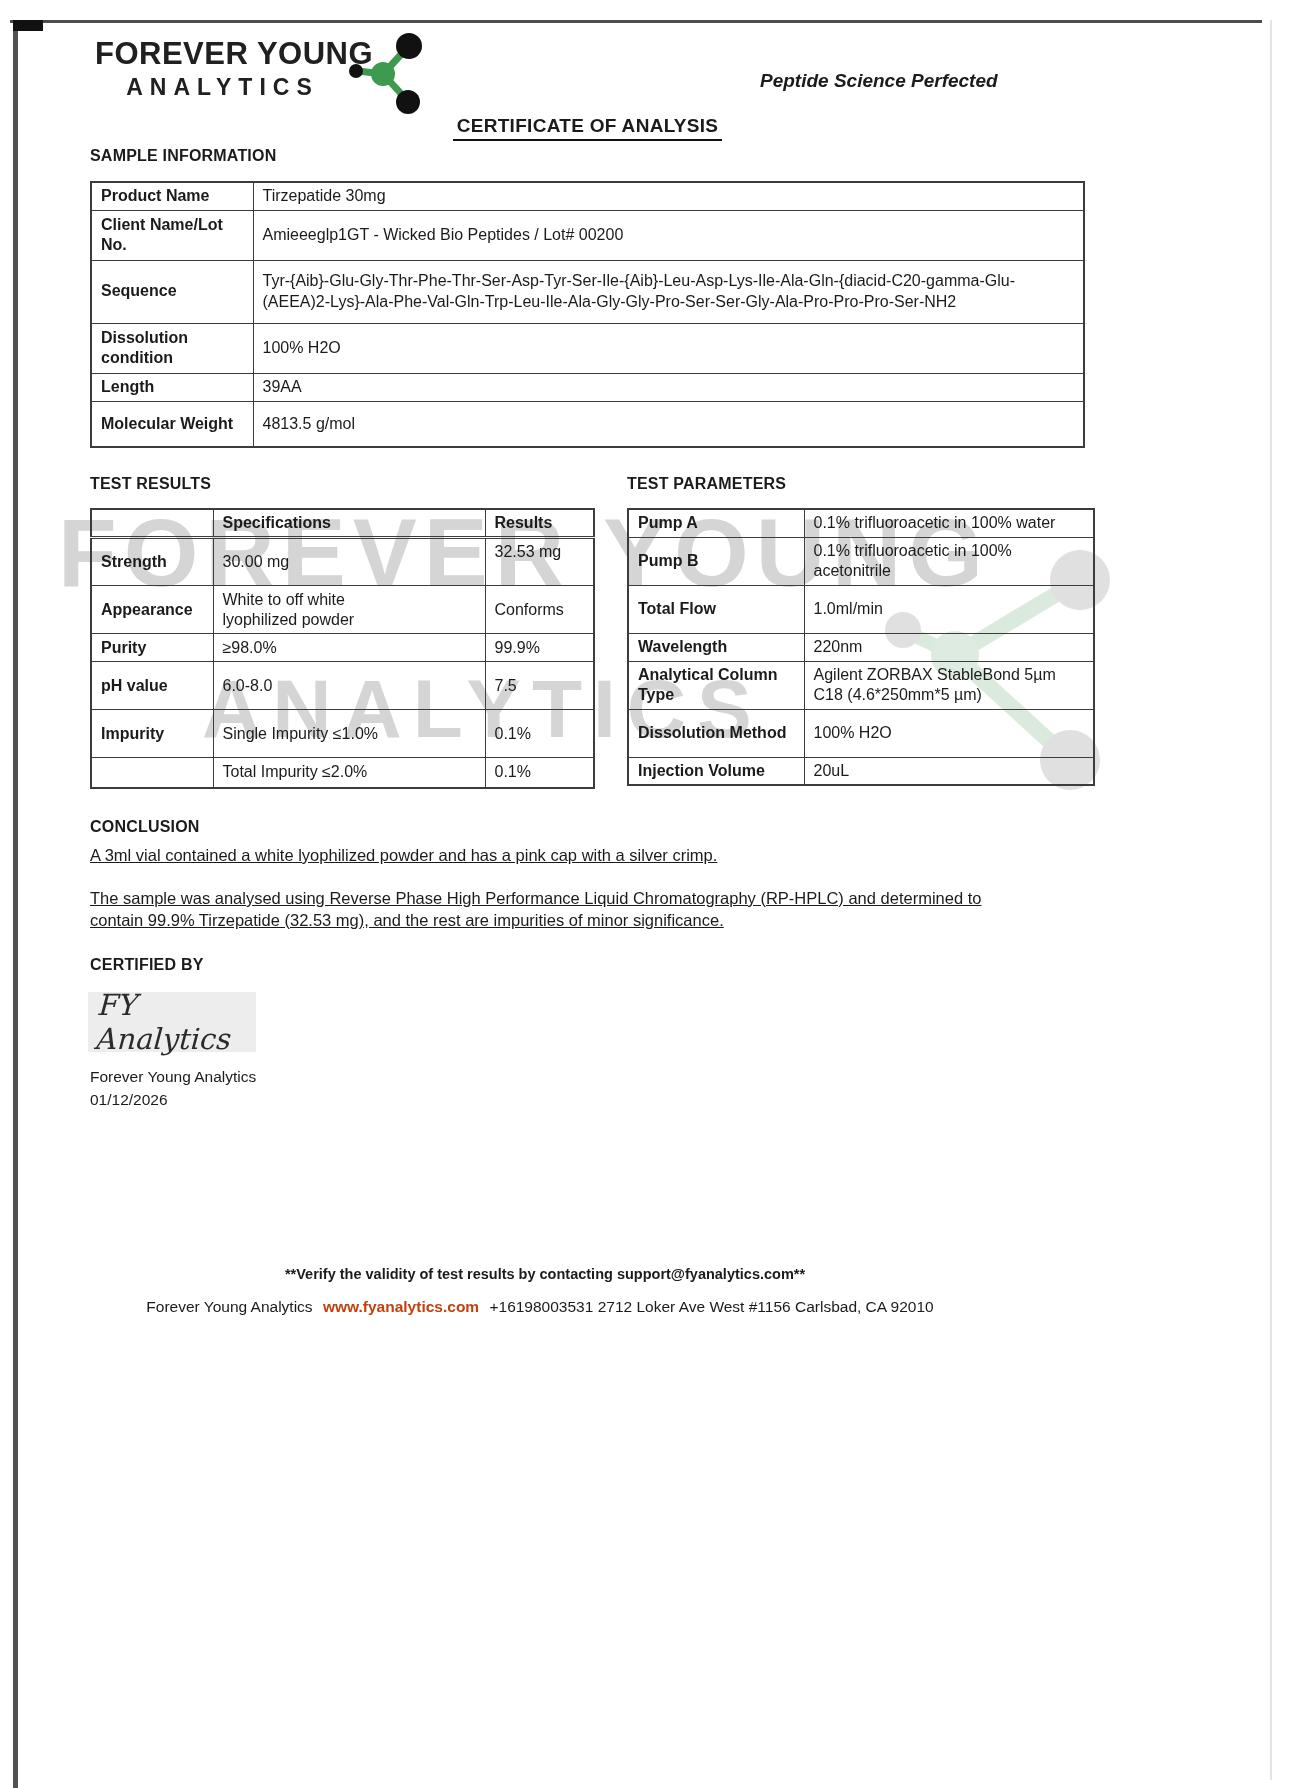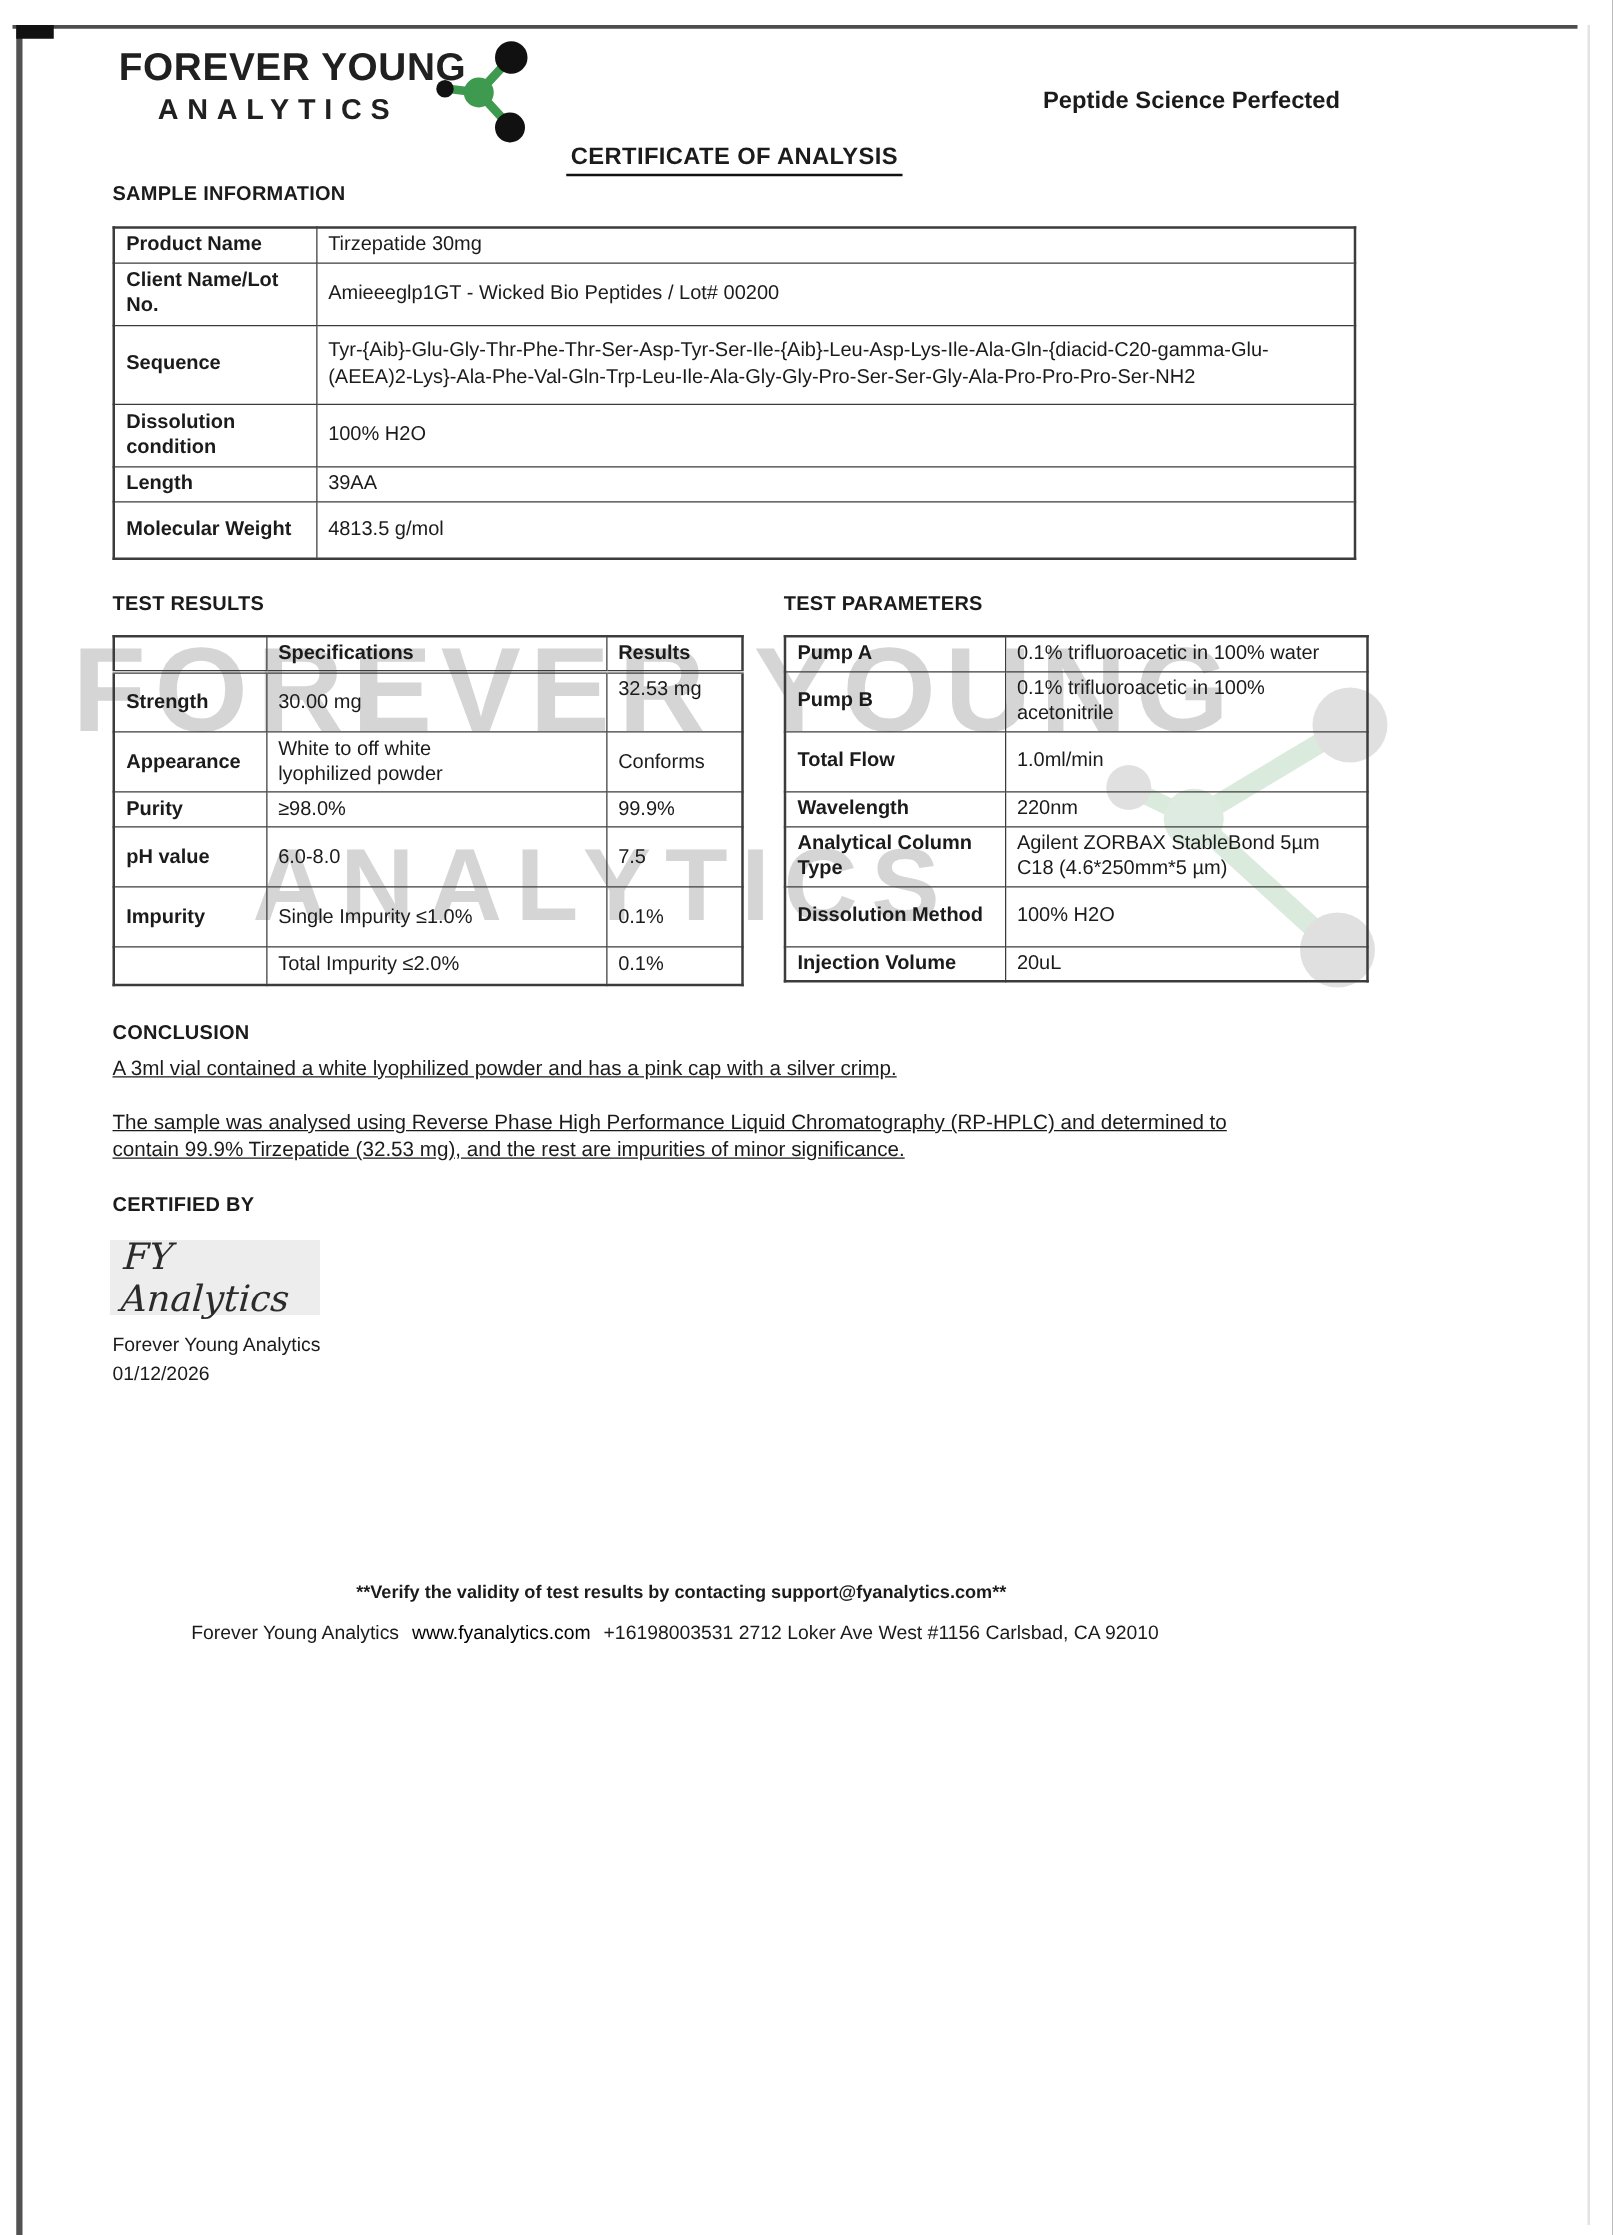--- a/index.html
+++ b/index.html
@@ -14,21 +14,21 @@
   .scan-left { position:absolute; left:13px; top:20px; width:5px; height:1768px; background:#343434; opacity:.85; }
   .scan-corner { position:absolute; left:13px; top:20px; width:30px; height:11px; background:#111; }
   .scan-right { position:absolute; right:18px; top:20px; width:2px; height:1760px; background:#e3e3e3; }
 
   
   .logo-block { position:absolute; left:95px; top:36px; width:320px; z-index:2; }
   .logo-text { width:255px; text-align:center; }
   .logo-line1 { font-size:31px; font-weight:700; letter-spacing:.5px; color:#202020; white-space:nowrap; }
   .logo-line2 { font-size:23px; font-weight:700; letter-spacing:7px; color:#202020; margin-top:2px; }
   .molecule { position:absolute; left:248px; top:-4px; }
-  .tagline { position:absolute; left:760px; top:70px; width:312px; text-align:right; font-size:19px; font-weight:700; z-index:2; }
+  .tagline { position:absolute; left:760px; top:70px; width:312px; font-size:19px; font-weight:700; z-index:2;font-style:italic; }
   .doc-title-wrap { position:absolute; left:90px; top:115px; width:995px; text-align:center; z-index:2; }
   .doc-title { display:inline-block; font-size:19px; font-weight:700; letter-spacing:.3px; border-bottom:2px solid #111; padding:0 4px 2px 4px; }
 
   
   .sec-heading { font-size:16px; font-weight:700; letter-spacing:.2px; }
   .h-sample  { position:absolute; left:90px;  top:147px; z-index:2; }
   .h-results { position:absolute; left:90px;  top:475px; z-index:2; }
   .h-params  { position:absolute; left:627px; top:475px; z-index:2; }
   .h-conclusion { position:absolute; left:90px; top:818px; z-index:2; }
   .h-certified  { position:absolute; left:90px; top:956px; z-index:2; }
@@ -62,21 +62,21 @@
   
   .sig-box { position:absolute; left:88px; top:992px; width:168px; height:60px; background:#ededed; display:flex; align-items:center; padding-left:10px; z-index:2; }
   .sig-text { font-family:"DejaVu Serif", serif; font-style:italic; font-size:29px; color:#2b2b2b; transform:skewX(-4deg); }
   .signer { position:absolute; left:90px; top:1068px; font-size:15.5px; z-index:2; }
   .sign-date { position:absolute; left:90px; top:1091px; font-size:15.5px; z-index:2; }
 
   
   .footer-verify { position:absolute; left:0; top:1266px; width:1090px; text-align:center; font-size:14.5px; font-weight:700; z-index:2; }
   .footer-contact { position:absolute; left:0; top:1298px; width:1080px; text-align:center; font-size:15.5px; z-index:2; }
   .footer-contact span { margin:0 3px; }
-  .link { color:#000000; }
+  .link { color:#c2410c;font-weight:bold; }
 </style>
 </head>
 <body>
 
 <div class="page">
 
   <div class="scan-top"></div>
   <div class="scan-left"></div>
   <div class="scan-corner"></div>
   <div class="scan-right"></div>

